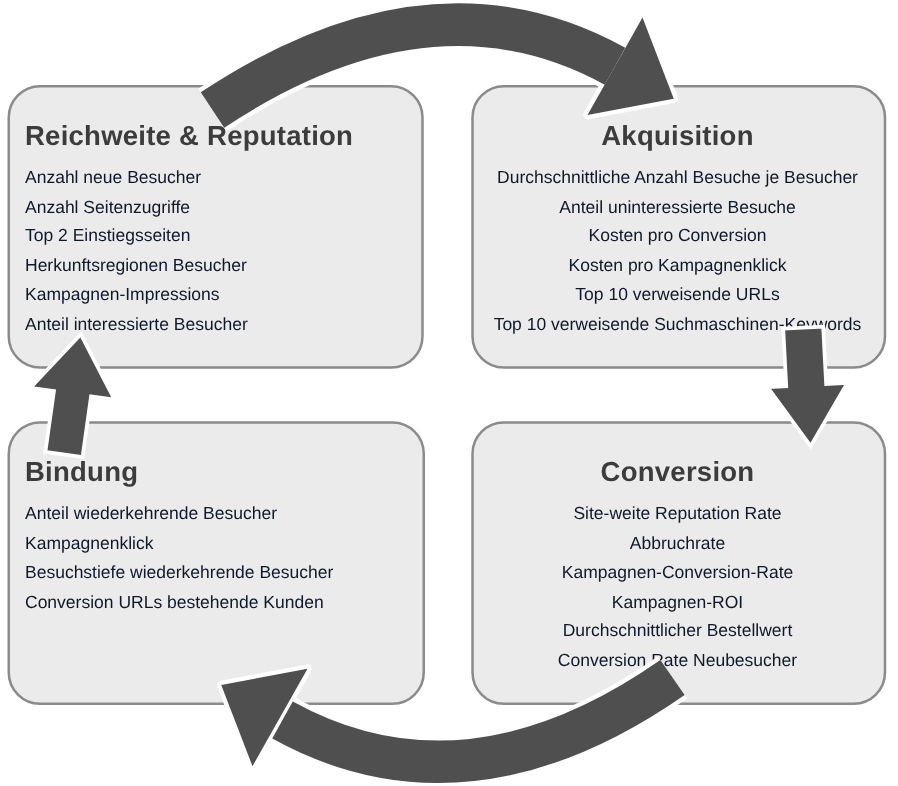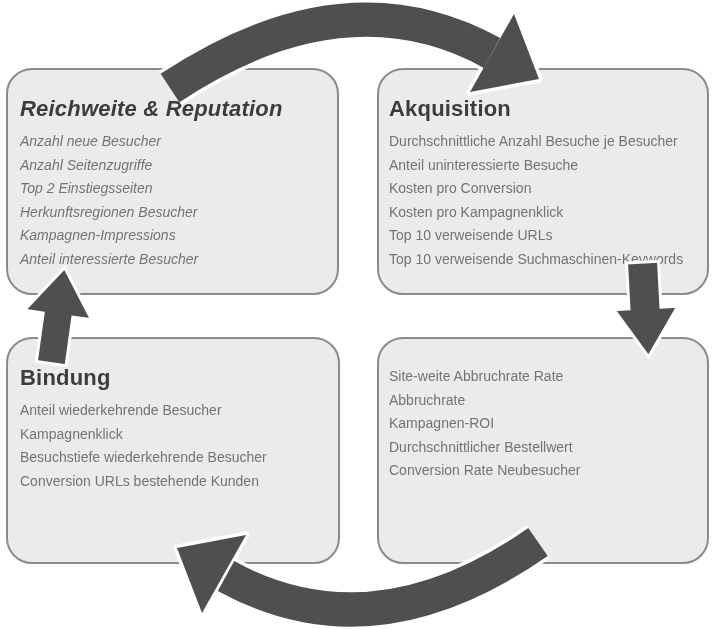--- a/index.html
+++ b/index.html
@@ -12,36 +12,36 @@
   }
   .box{
     position:absolute;
     background:#ebebeb;
     border:2px solid #8b8b8b;
     border-radius:26px;
     box-sizing:border-box;
     padding:26px 10px 12px 12px;
     z-index:1;
   }
-  .box.tl{left:6px;  top:68px;  width:333px; height:227px;font-style:italic;}
+  .box.tl{left:6px;  top:68px;  width:333px; height:227px;}
   .box.tr{left:377px; top:68px;  width:332px; height:227px;}
   .box.bl{left:6px;  top:337px; width:334px; height:227px;padding-left:12px;}
   .box.br{left:377px; top:337px; width:332px; height:227px;}
-  .box.align-right{text-align:left; padding:26px 12px 12px 10px;}
+  .box.align-right{text-align:center; padding:26px 12px 12px 10px;}
   .box-title{
     margin:0 0 9px 0;
     font-size:22px;
     font-weight:bold;
     color:#3c3c3c;
     letter-spacing:0.2px;
     line-height:25px;
   }
   .items .item{
     font-size:14px;
-    color:#737373;
+    color:#0f172a;
     line-height:23.5px;
     white-space:nowrap;
   }
   svg.arrows{
     position:absolute;left:0;top:0;
     width:718px;height:629px;
     z-index:2;
     pointer-events:none;
   }
   .halo-band{fill:none;stroke:#ffffff;stroke-width:41;stroke-linecap:butt;}
@@ -83,23 +83,25 @@
     <h2 class="box-title">Bindung</h2>
     <div class="items">
         <div class="item">Anteil wiederkehrende Besucher</div>
         <div class="item">Kampagnenklick</div>
         <div class="item">Besuchstiefe wiederkehrende Besucher</div>
         <div class="item">Conversion URLs bestehende Kunden</div>
       </div>
   </div>
 
   <div class="box br align-right">
+    <h2 class="box-title">Conversion</h2>
     <div class="items">
-        <div class="item">Site-weite Abbruchrate Rate</div>
+        <div class="item">Site-weite Reputation Rate</div>
         <div class="item">Abbruchrate</div>
+        <div class="item">Kampagnen-Conversion-Rate</div>
         <div class="item">Kampagnen-ROI</div>
         <div class="item">Durchschnittlicher Bestellwert</div>
         <div class="item">Conversion Rate Neubesucher</div>
       </div>
   </div>
 
   <svg class="arrows" viewBox="0 0 718 629">
 
     <g>
       <path class="halo-band" d="M170 88 Q345 -28 492 53"></path>

